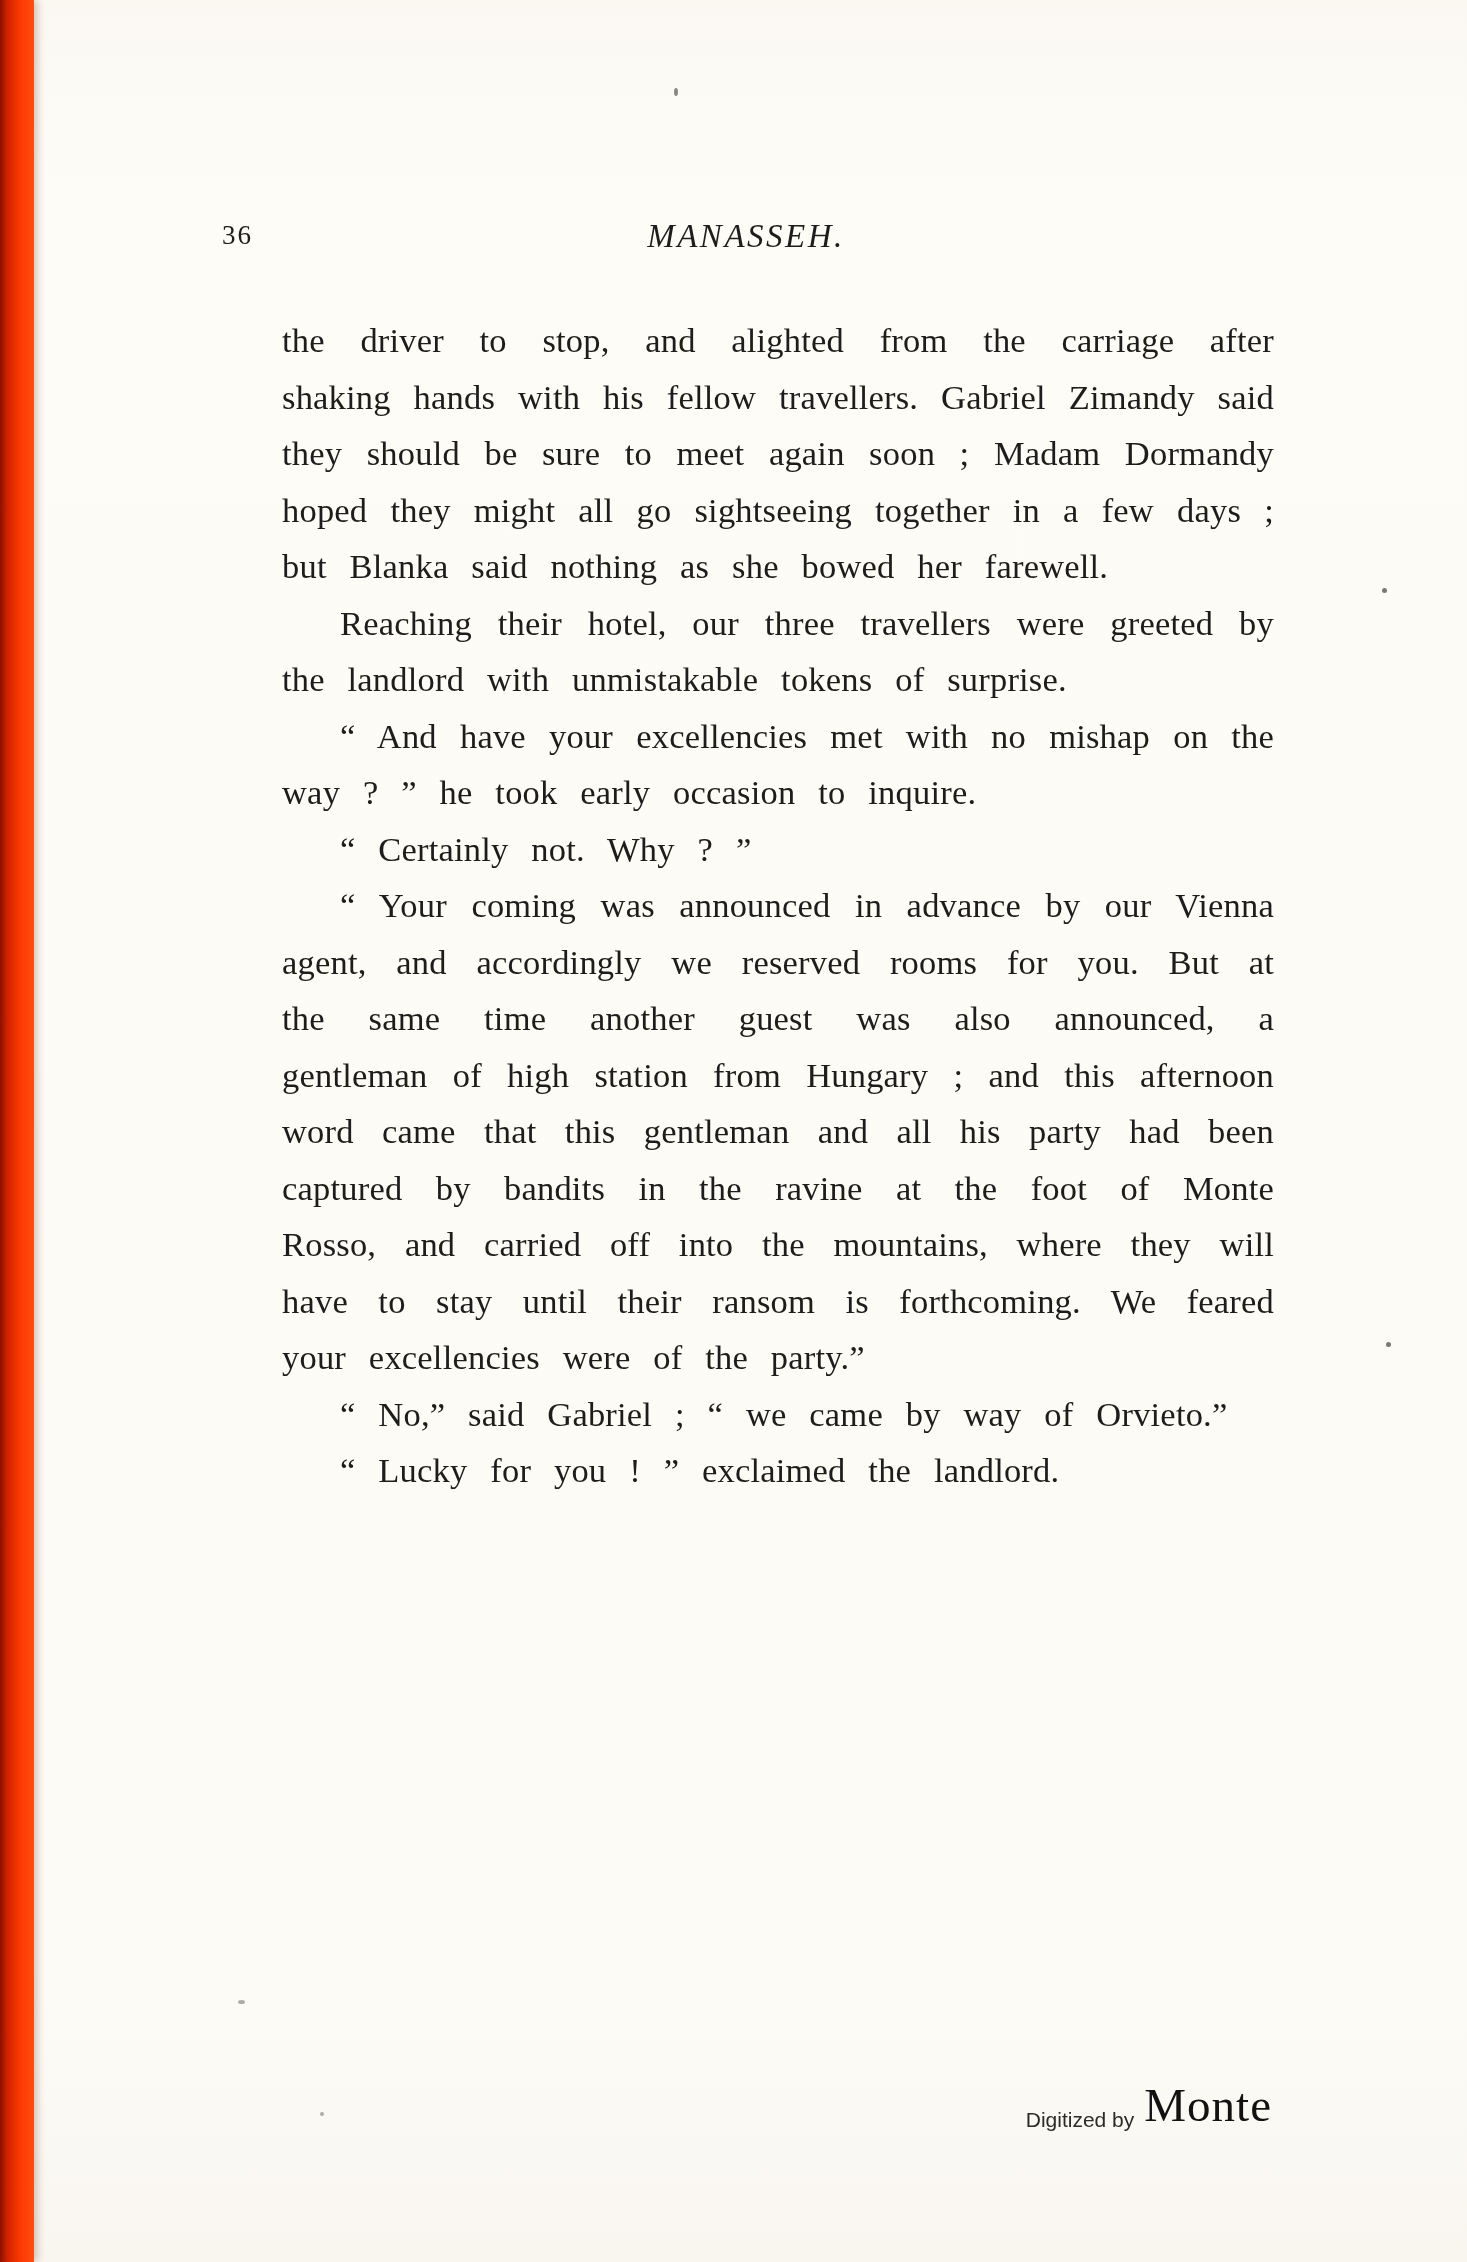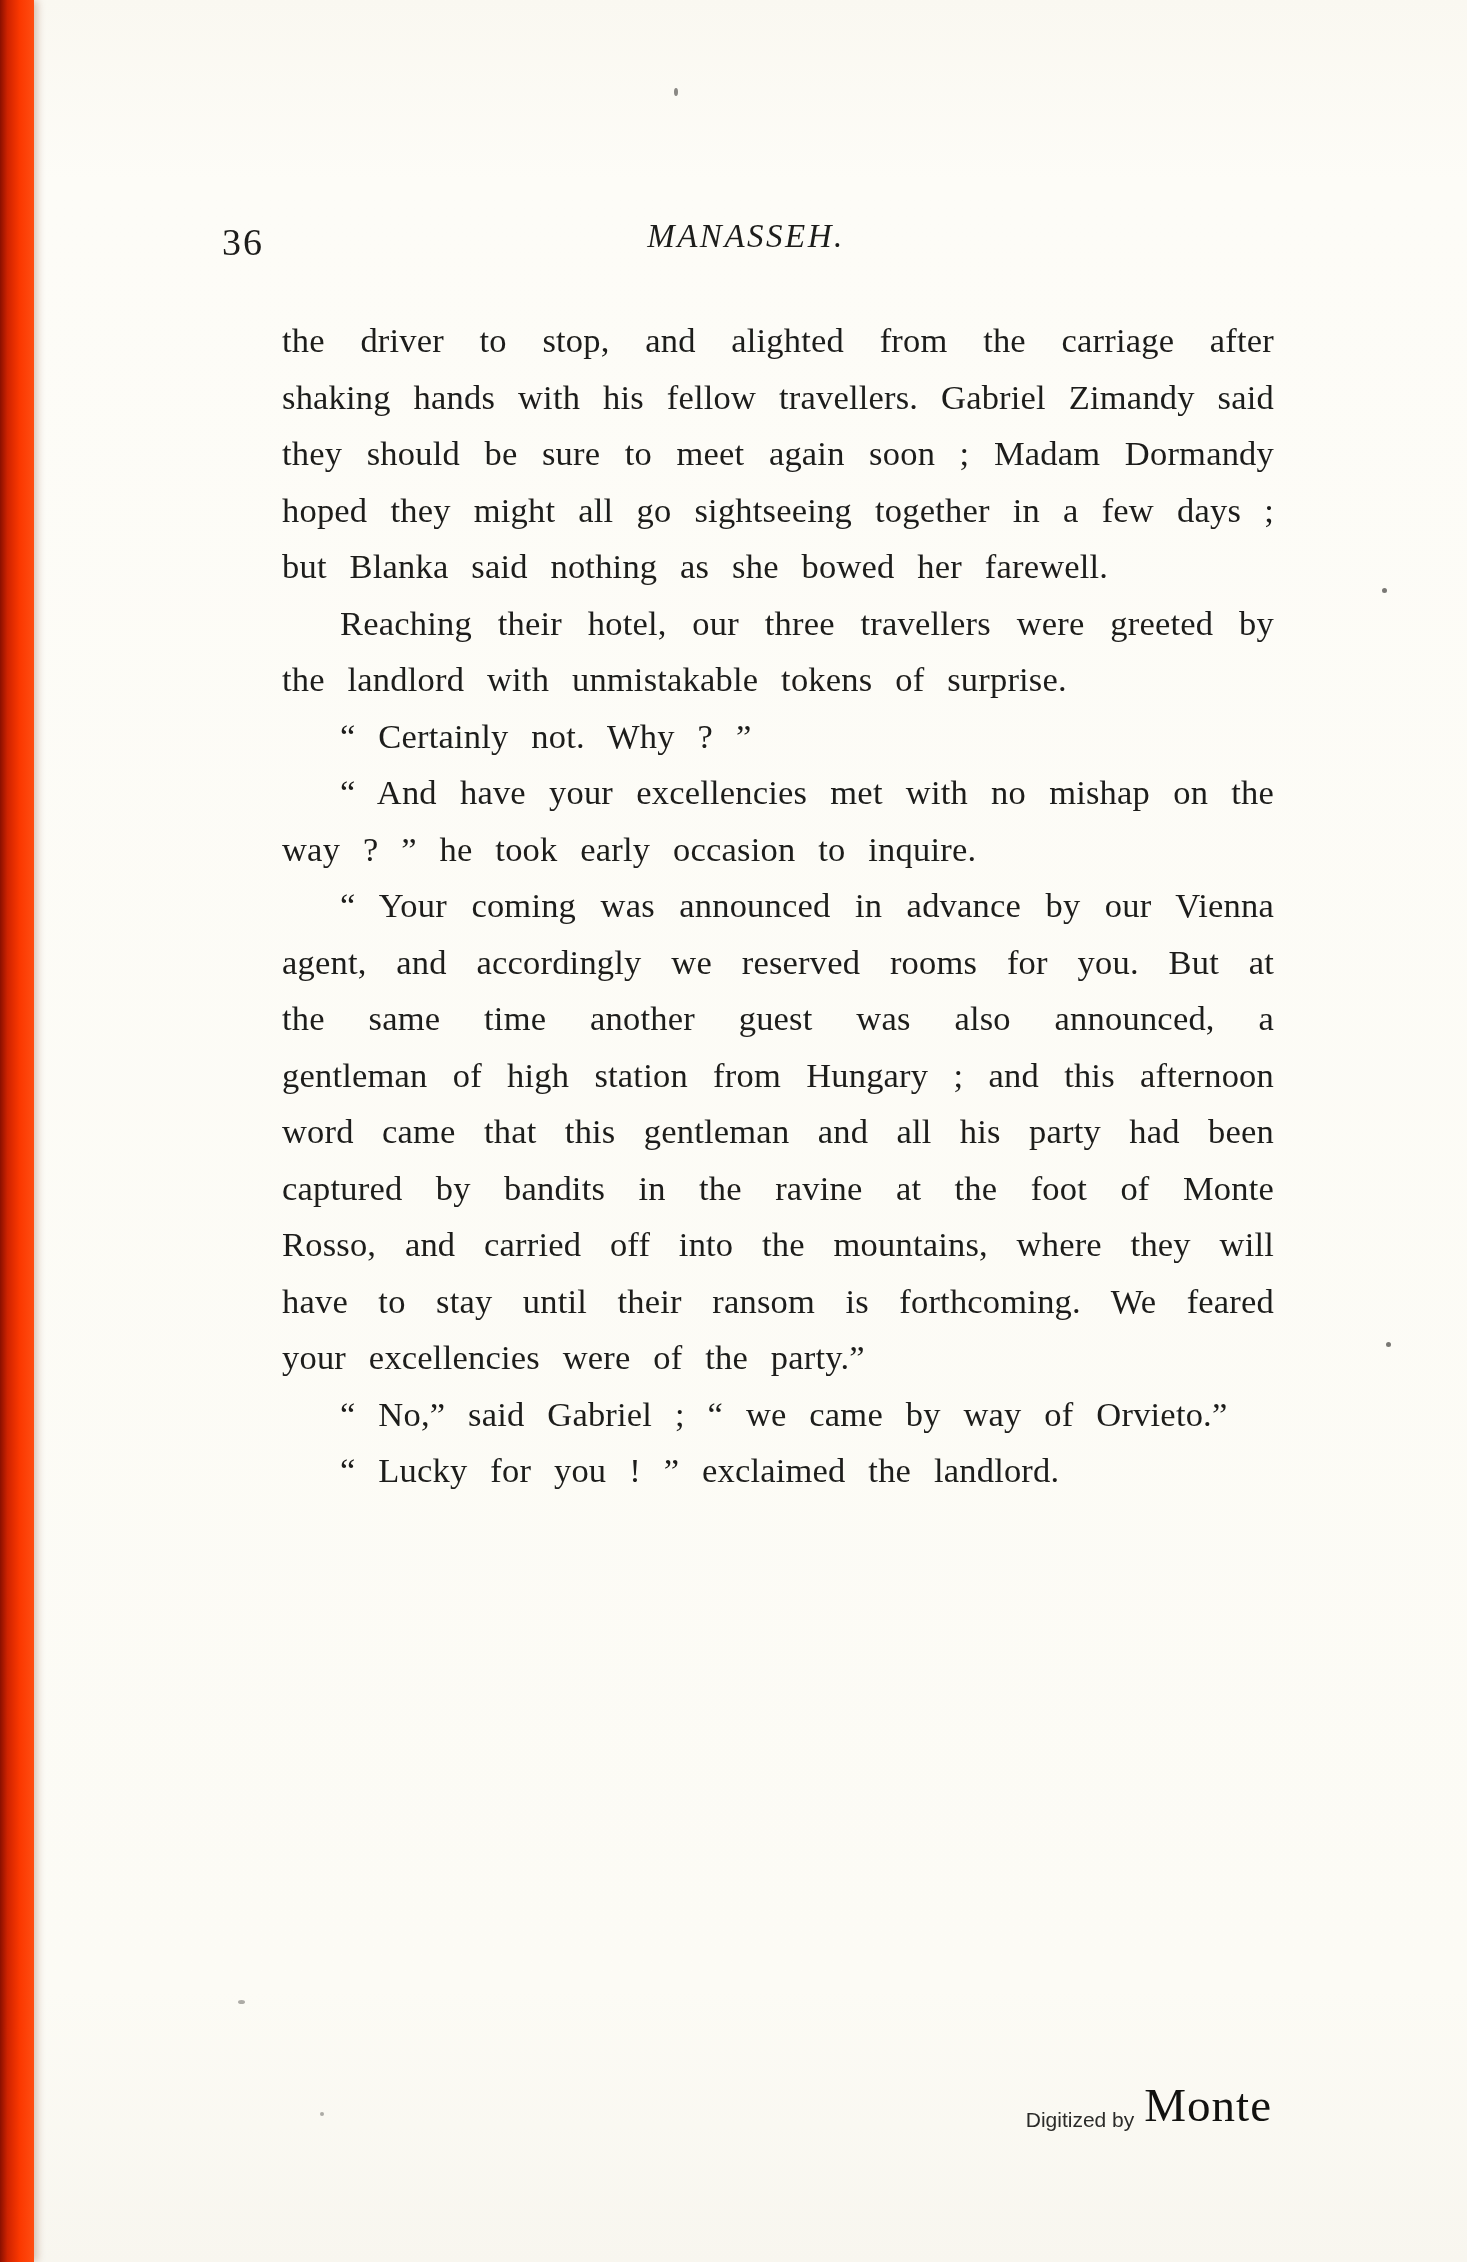--- a/index.html
+++ b/index.html
@@ -32,21 +32,21 @@
   .running-head {
     position: absolute;
     top: 218px;
     left: 216px;        
     width: 992px;
     height: 44px;
   }
   .pagenum {
     position: absolute;
     left: -28px; top: 2px;
-    font-size: 38px;
+    font-size: 27px;
     letter-spacing: 2px;
   }
   .head-title {
     position: absolute;
     left: 0; right: 0; top: 0;
     text-align: center;
     font-style: italic;
     font-size: 33px;
     letter-spacing: 2.5px;
   }
@@ -107,22 +107,22 @@
   <div class="page">
 
     <div class="running-head">
       <span class="pagenum">36</span>
       <span class="head-title">MANASSEH.</span>
     </div>
 
     <div class="body-text">
         <p class="para">the driver to stop, and alighted from the carriage after shaking hands with his fellow travellers. Gabriel Zimandy said they should be sure to meet again soon ; Madam Dormandy hoped they might all go sightseeing together in a few days ; but Blanka said nothing as she bowed her farewell.</p>
         <p class="para indent">Reaching their hotel, our three travellers were greeted by the landlord with unmistakable tokens of surprise.</p>
+        <p class="para indent">“ And have your excellencies met with no mishap on the way ? ” he took early occasion to inquire.</p>
         <p class="para indent">“ Certainly not.  Why ? ”</p>
-        <p class="para indent">“ And have your excellencies met with no mishap on the way ? ” he took early occasion to inquire.</p>
         <p class="para indent">“ Your coming was announced in advance by our Vienna agent, and accordingly we reserved rooms for you.  But at the same time another guest was also announced, a gentleman of high station from Hungary ; and this afternoon word came that this gentleman and all his party had been captured by bandits in the ravine at the foot of Monte Rosso, and carried off into the mountains, where they will have to stay until their ransom is forthcoming.  We feared your excellencies were of the party.”</p>
         <p class="para indent">“ No,” said Gabriel ; “ we came by way of Orvieto.”</p>
         <p class="para indent">“ Lucky for you ! ” exclaimed the landlord.</p>
       </div>
 
     <div class="footer">
       <span class="digitized">Digitized by</span>
       <span class="google-logo">Monte</span>
     </div>
 

